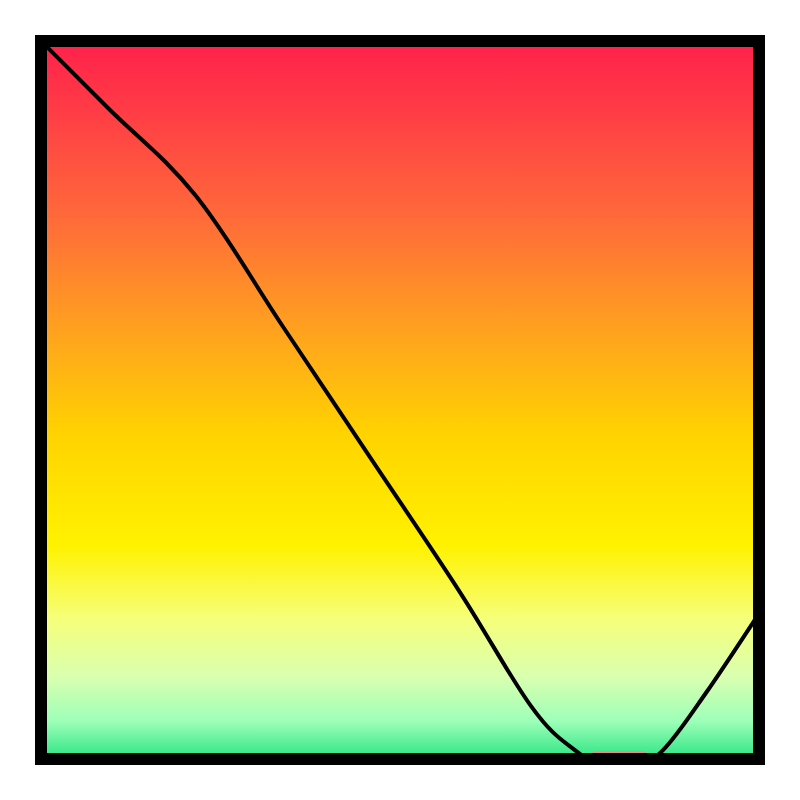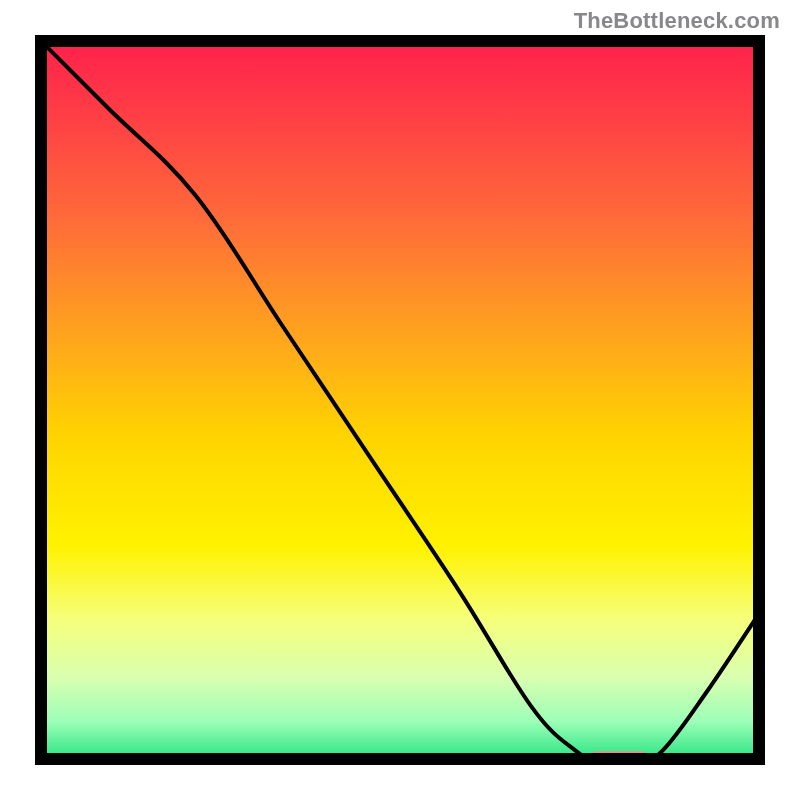--- a/index.html
+++ b/index.html
@@ -54,21 +54,20 @@
     font-size: 22px;
     font-weight: bold;
     color: #88888a;
     letter-spacing: 0.2px;
   }
 </style>
 </head>
 <body>
 
 <div class="chart-container">
-  <div class="watermark">TheBottleneck.com</div>
 
   <div class="plot-area">
     <svg class="gradient-bg" viewBox="0 0 100 100" preserveAspectRatio="none">
       <defs>
         <linearGradient id="bgGrad" x1="0" y1="0" x2="0" y2="1">
             <stop offset="0%" stop-color="#ff1e4c"></stop>
             <stop offset="10%" stop-color="#ff3b46"></stop>
             <stop offset="25%" stop-color="#ff6a3a"></stop>
             <stop offset="40%" stop-color="#ffa020"></stop>
             <stop offset="55.00000000000001%" stop-color="#ffd400"></stop>

